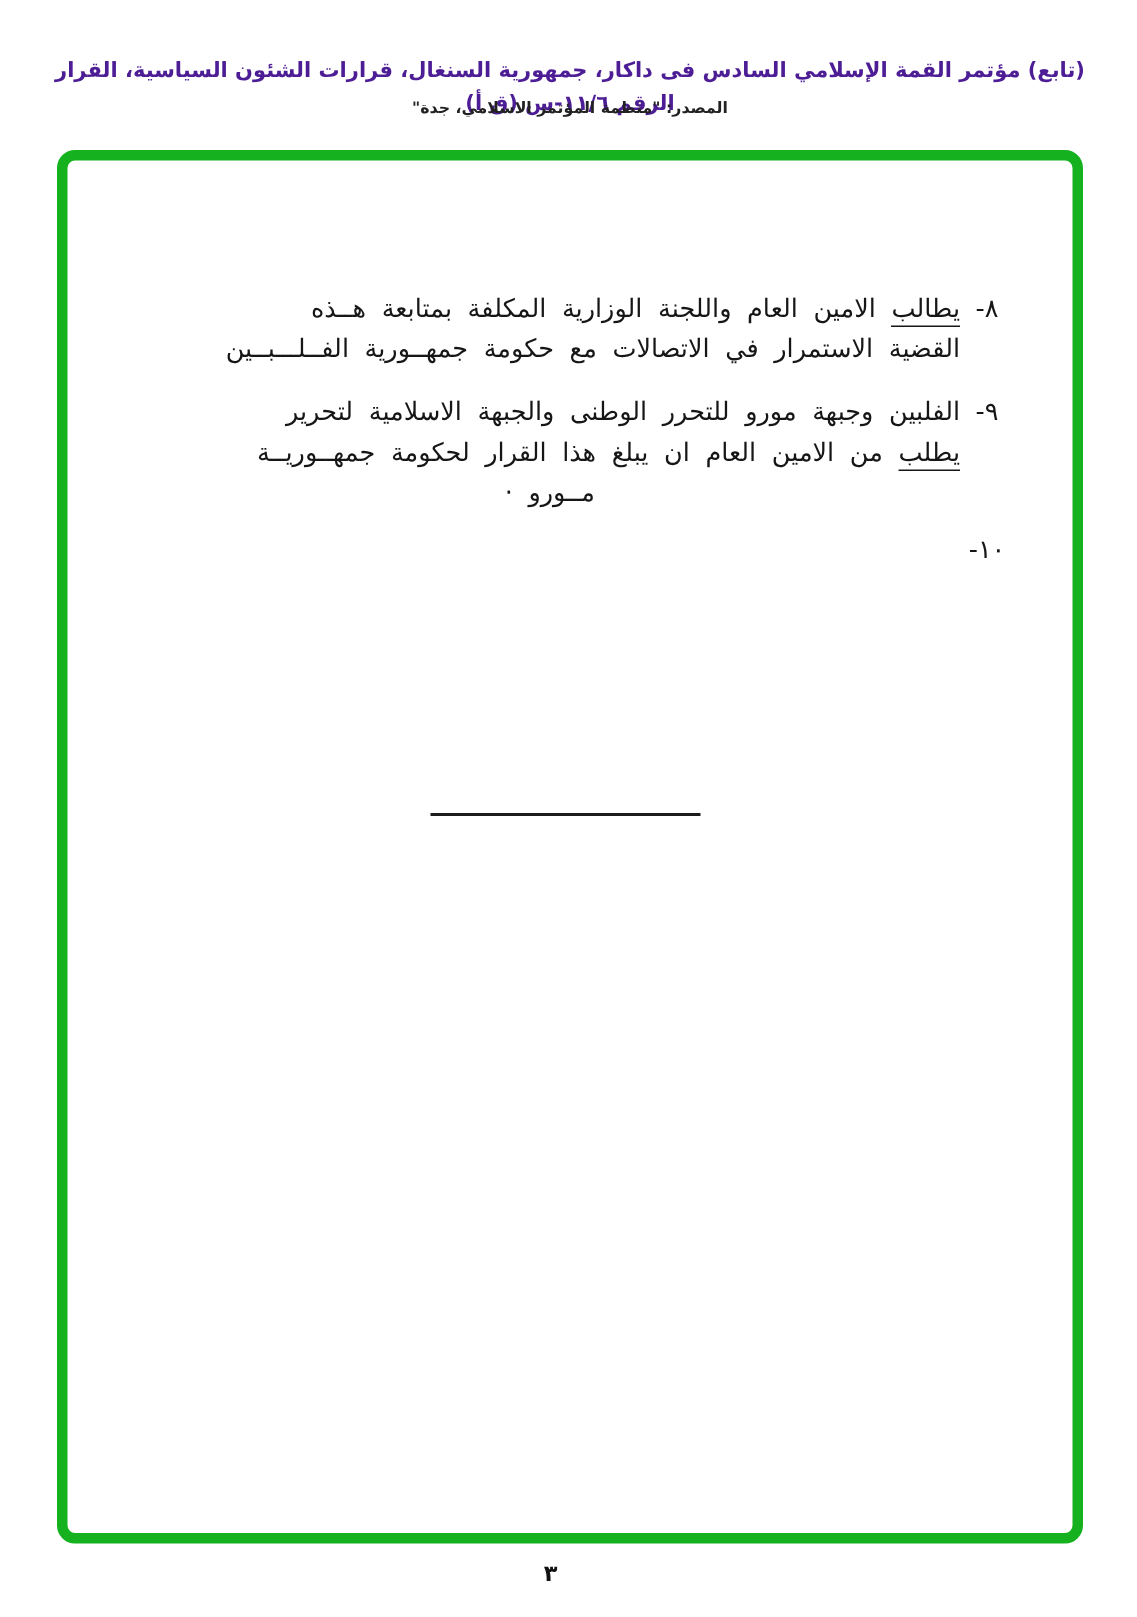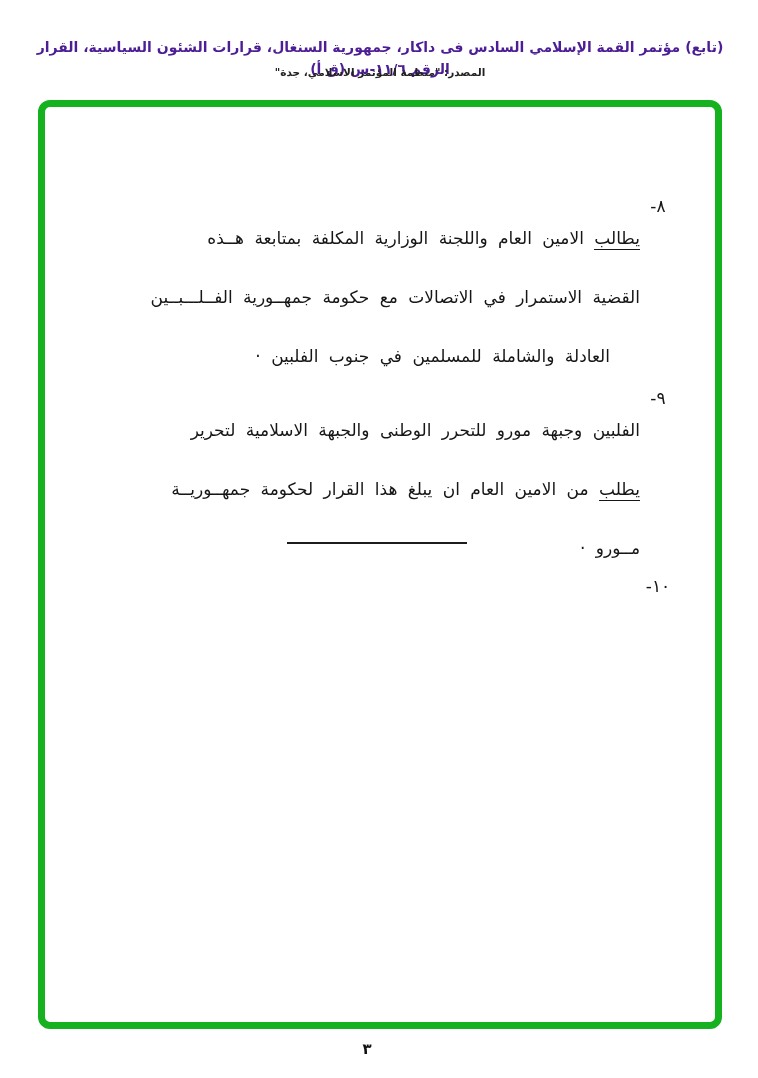--- a/index.html
+++ b/index.html
@@ -28,23 +28,23 @@
   .content{
     position:absolute;left:78px;top:193px;width:598px;
     direction:rtl;font-size:17px;line-height:27px;color:#161616;
     word-spacing:5px;
   }
   .item{display:flex;}
   .item .num{
     width:36px;flex:0 0 36px;text-align:center;white-space:nowrap;
   }
   .item .body{flex:1;}
-  .item .line{text-align:right;margin-top:32px;}
+  .item .line{text-align:right;}
   .item .line.ind-right{margin-right:30px;}
-  .item .line.short-left{text-align:right;}
+  .item .line.short-left{text-align:center;}
   .item .line.short-left.ml1{margin-left:15px;}
   .item .line.short-left.ml2{margin-left:38px;}
   .gap9{margin-top:15px;}
   .gap10{margin-top:11px;}
   .u{border-bottom:1.6px solid #161616;padding-bottom:1px;}
   
   .divider{
     position:absolute;left:287px;top:542px;width:180px;height:2px;background:#1c1c1c;
   }
   
@@ -61,21 +61,20 @@
 
 <div class="frame"></div>
 
 <div class="content">
 
   <div class="item">
     <div class="num">٨-</div>
     <div class="body">
       <div class="line"><span class="u">يطالب</span> <span>الامين العام واللجنة الوزارية المكلفة بمتابعة هــذه</span></div>
       <div class="line">القضية الاستمرار في الاتصالات مع حكومة جمهــورية الفــلـــبــين</div>
-      <div class="line ind-right">العادلة والشاملة للمسلمين في جنوب الفلبين ·</div>
     </div>
   </div>
 
   <div class="item gap9">
     <div class="num">٩-</div>
     <div class="body">
       <div class="line">الفلبين وجبهة مورو للتحرر الوطنى والجبهة الاسلامية لتحرير</div>
       <div class="line"><span class="u">يطلب</span> <span>من الامين العام ان يبلغ هذا القرار لحكومة جمهــوريــة</span></div>
       <div class="line short-left ml1">مــورو ·</div>
     </div>

